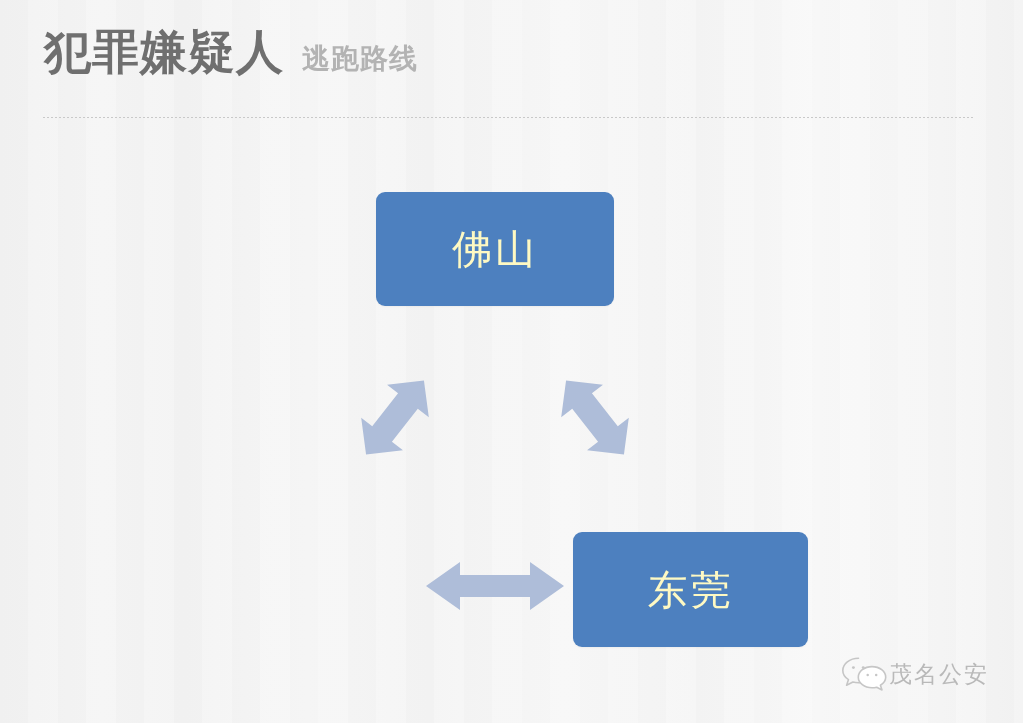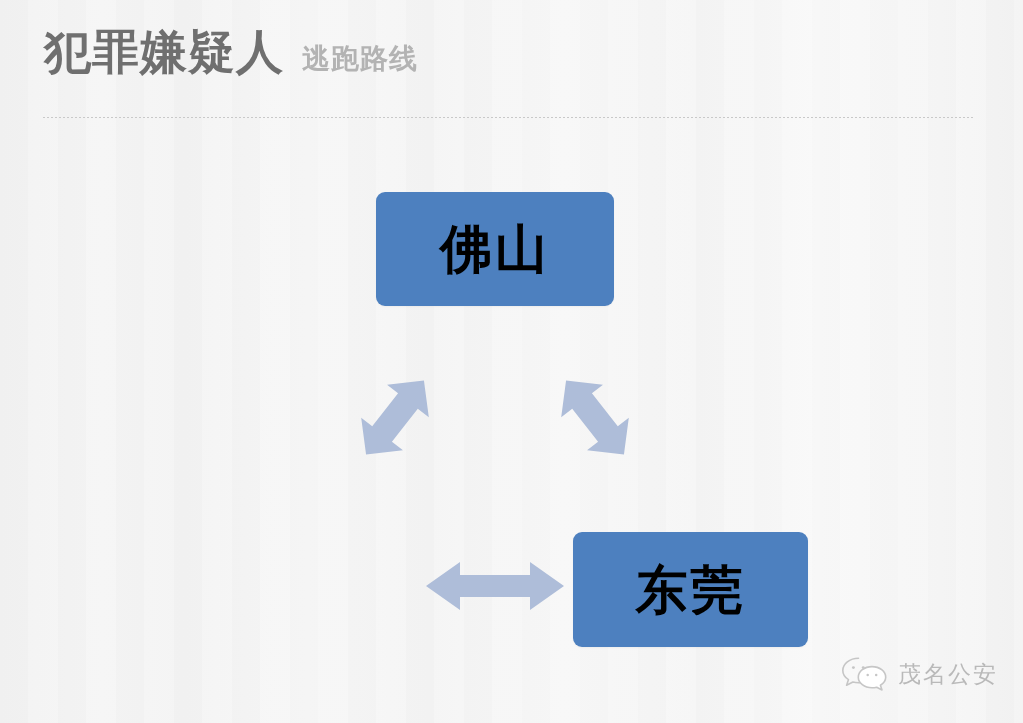--- a/index.html
+++ b/index.html
@@ -92,25 +92,25 @@
   .city-box {
     position: absolute;
     background: #4d80bf;
     border-radius: 9px;
     display: flex;
     align-items: center;
     justify-content: center;
     box-shadow: 0 1px 2px rgba(0,0,0,0.04);
   }
   .city-label {
-    color: #000000;
-    font-size: 52px;
+    color: #fef9c3;
+    font-size: 40px;
     letter-spacing: 3px;
     line-height: 1;
-    font-weight: bold;
+    font-weight: normal;
   }
 
   #box-foshan   { left: 376px; top: 192px; width: 238px; height: 114px; }
   #box-guangzhou{ left: 181px; top: 531px; width: 235px; height: 116px; }
   #box-dongguan { left: 573px; top: 532px; width: 235px; height: 115px; border-radius: 9px; }
 
   
   .arrow {
     position: absolute;
     pointer-events: none;
@@ -119,21 +119,20 @@
   #arrow-right-diag { left: 540px; top: 350px; width: 110px; height: 135px; }
   #arrow-horizontal { left: 424px; top: 558px; width: 142px; height: 56px; }
 
   
   .watermark {
     position: absolute;
     left: 841px;
     top: 655px;
     display: flex;
     align-items: center;
-    gap: 9px;
   }
   .wm-logo { width: 48px; height: 38px; display: block; }
   .wm-text {
     font-size: 23px;
     color: #b9b9b9;
     letter-spacing: 2px;
     line-height: 1;
     white-space: nowrap;
   }
 </style>

